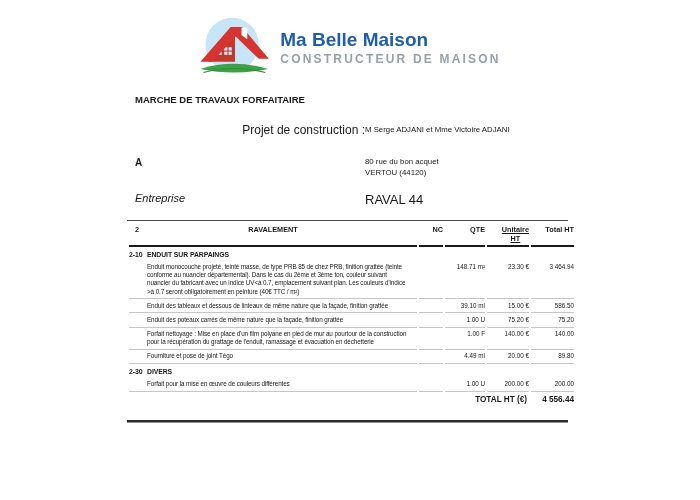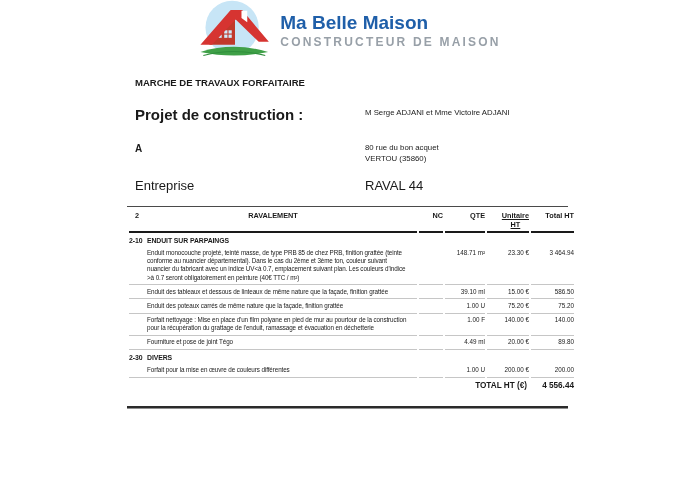--- a/index.html
+++ b/index.html
@@ -6,41 +6,41 @@
   html, body { margin: 0; padding: 0; }
   body {
     width: 700px; height: 500px;
     background: #ffffff;
     font-family: "Liberation Sans", sans-serif;
     color: #1a1a1a;
     overflow: hidden;
   }
 
   
-  .logo-row { display: flex; justify-content: center; align-items: center; gap: 9px; }
+  .logo-row { display: flex; justify-content: center; align-items: center; gap: 9px; padding-top: 17px; }
   .logo-icon svg { display: block; }
   .logo-text { display: flex; flex-direction: column; }
   .brand { font-size: 19px; font-weight: bold; color: #1f5fa9; line-height: 1.05; }
   .tagline { font-size: 12px; font-weight: bold; letter-spacing: 2.2px; color: #98a0a8; margin-top: 3px; }
 
   
   .content { width: 441px; margin-left: 127px; }
   .doc-title { font-weight: bold; font-size: 9.5px; margin: 15px 0 0 8px; }
 
   .meta { margin-left: 8px; }
   .meta-row { display: flex; align-items: flex-start; }
   .meta-label { width: 230px; flex: none; }
   .r1 { margin-top: 18px; }
-  .r1 .meta-label { font-size: 15px; font-weight: bold; }
+  .r1 .meta-label { font-size: 12px; font-weight: normal; text-align: right; }
   .r1 .meta-value { font-size: 7.8px; margin-top: 2px; }
   .r2 { margin-top: 20px; }
   .r2 .meta-label { font-size: 10px; font-weight: bold; }
   .r2 .meta-value { font-size: 7.8px; line-height: 1.4; }
   .r3 { margin-top: 13px; }
-  .r3 .meta-label { font-size: 13px; }
+  .r3 .meta-label { font-size: 11px; font-style: italic; }
   .r3 .meta-value { font-size: 13px; font-weight: normal; }
 
   
   .table-wrap { margin-top: 13px; border-top: 1px solid #4a4a4a; }
   table { width: 441px; border-collapse: separate; border-spacing: 2px 0; table-layout: fixed; }
   col.c-desc  { width: 288px; }
   col.c-nc    { width: 24px; }
   col.c-qty   { width: 40px; }
   col.c-unit  { width: 42px; }
   col.c-total { width: 43px; }
@@ -102,21 +102,21 @@
 
     <div class="meta">
       <div class="meta-row r1">
         <div class="meta-label">Projet de construction :</div>
         <div class="meta-value">M Serge ADJANI et Mme Victoire ADJANI</div>
       </div>
       <div class="meta-row r2">
         <div class="meta-label">A</div>
         <div class="meta-value">
           <div>80 rue du bon acquet</div>
-          <div>VERTOU (35860)</div>
+          <div>VERTOU (44120)</div>
         </div>
       </div>
       <div class="meta-row r3">
         <div class="meta-label">Entreprise</div>
         <div class="meta-value">RAVAL 44</div>
       </div>
     </div>
 
     <div class="table-wrap">
       <table>

